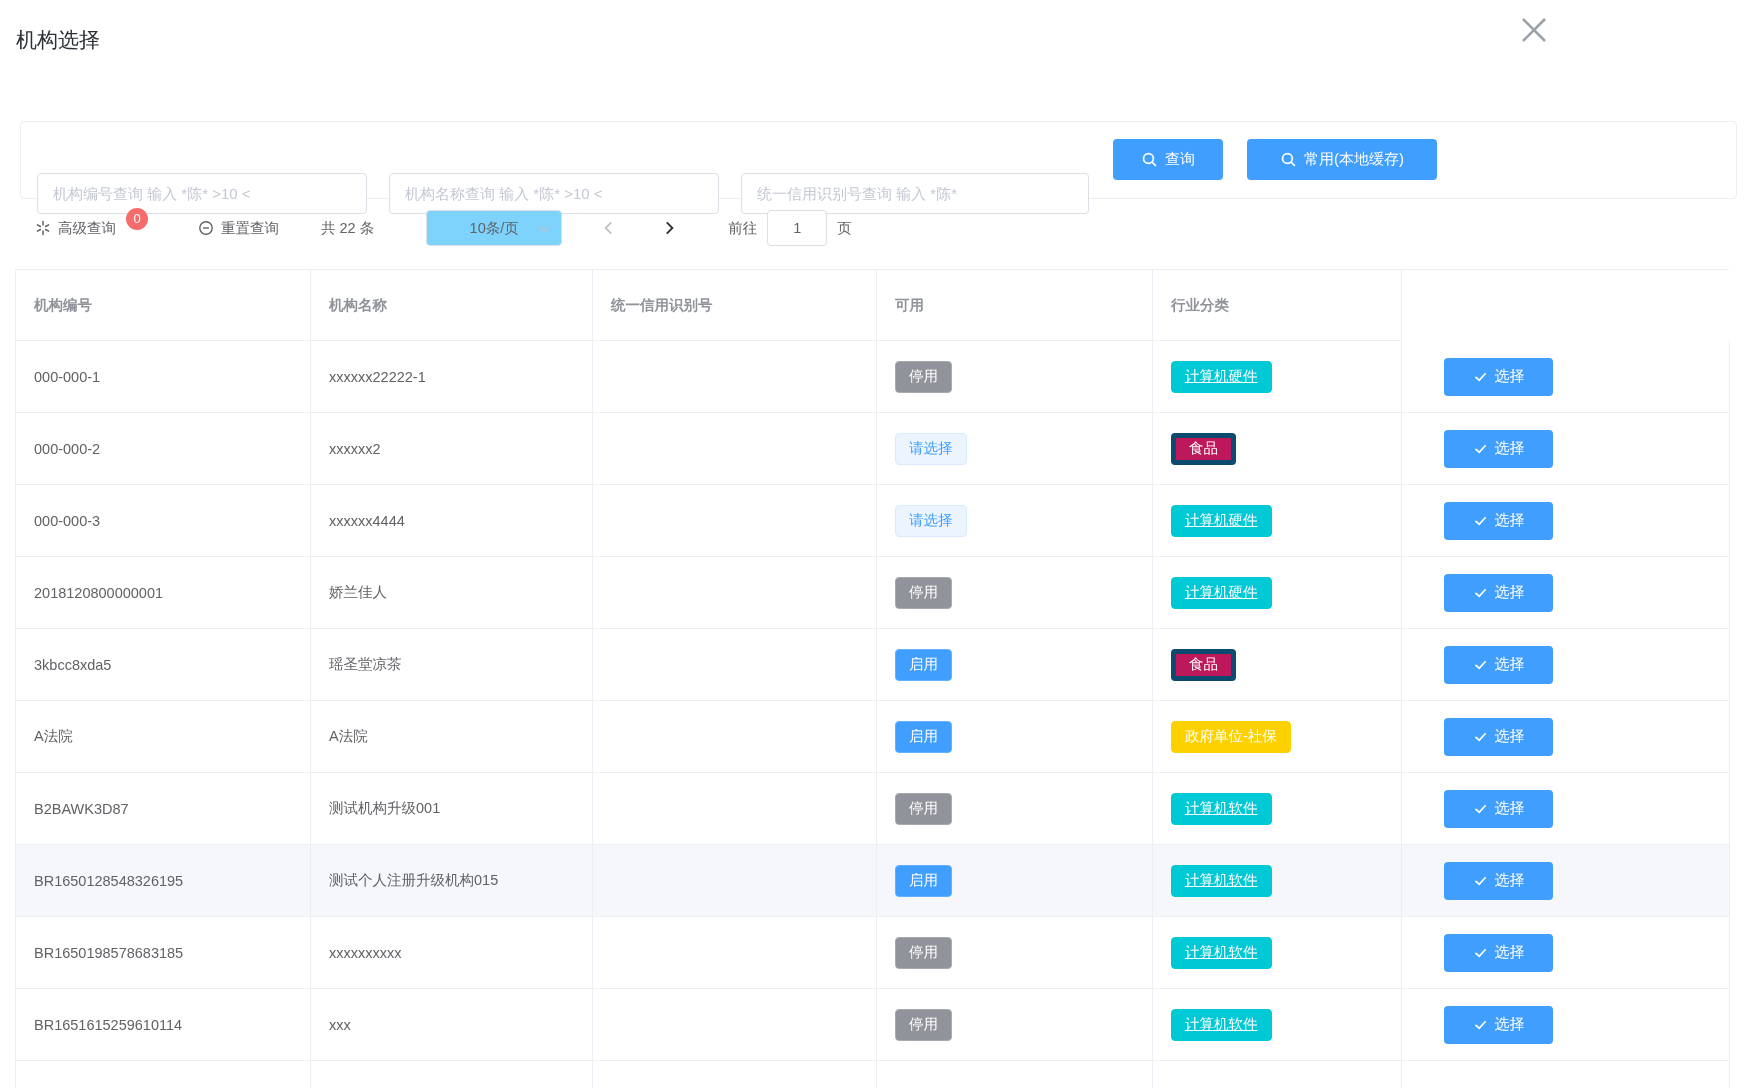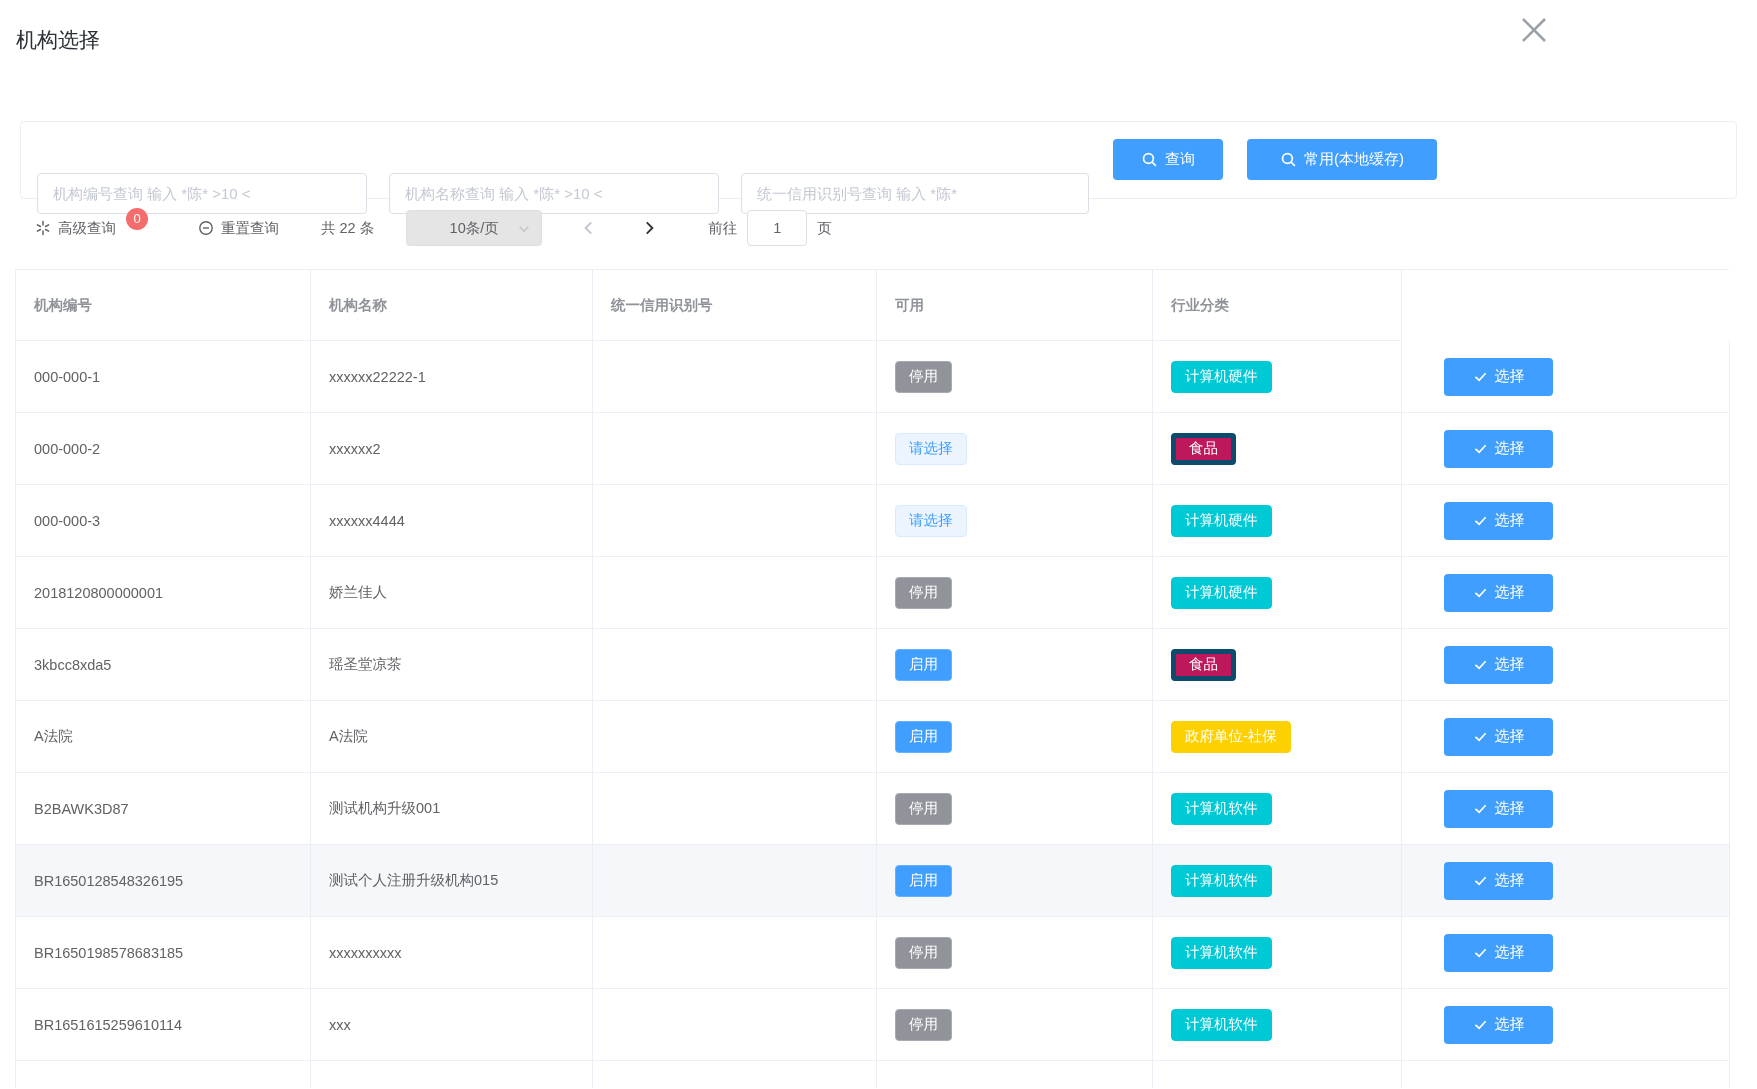--- a/index.html
+++ b/index.html
@@ -29,23 +29,23 @@
   .btn-common { position:absolute; left:1226px; top:17px; width:190px; height:41px; }
 
   
   .toolbar { position:absolute; left:35px; top:206px; height:44px; display:flex; align-items:center;
     font-size:14.5px; color:#606266; }
   .tb-group { display:flex; align-items:center; gap:7px; cursor:pointer; }
   .badge { display:inline-block; min-width:22px; height:22px; line-height:22px; border-radius:11px;
     background:#f56c6c; color:#fff; font-size:13px; text-align:center; padding:0 5px;
     transform:translateY(-9px); margin-left:3px; }
   .tb-total { margin-left:42px; color:#606266; }
-  .pagesize-select { margin-left:32px; position:relative; width:136px; height:36px;
+  .pagesize-select { margin-left:52px; position:relative; width:136px; height:36px;
     border:1px solid #dcdfe6; border-radius:4px; display:flex; align-items:center;
-    justify-content:center; cursor:pointer; color:#606266; background:#e5e5e5; }
+    justify-content:center; cursor:pointer; color:#606266; background:#7dd3fc; }
   .pagesize-select svg { position:absolute; right:10px; top:11px; }
   .page-arrow { background:none; border:none; cursor:pointer; display:flex; align-items:center; }
   .arrow-prev { margin-left:38px; }
   .arrow-next { margin-left:42px; }
   .goto-label { margin-left:50px; }
   .goto-input { width:60px; height:36px; margin:0 10px; border:1px solid #dcdfe6; border-radius:4px;
     text-align:center; font-size:14.5px; color:#606266; outline:none;
     font-family:"Liberation Sans","DejaVu Sans",sans-serif; }
   .reset-group { margin-left:50px; }
 
@@ -66,21 +66,21 @@
   .btn-config { width:108px; height:40px; background:#fff; border:1px solid #dcdfe6; border-radius:4px;
     color:#5f6368; font-size:15px; display:inline-flex; align-items:center; justify-content:center;
     gap:7px; cursor:pointer; font-family:"Liberation Sans","DejaVu Sans",sans-serif; }
   .btn-select { width:109px; height:38px; font-size:15px; }
 
   .tag { display:inline-flex; align-items:center; height:32px; padding:0 13px; border-radius:4px;
     font-size:14.5px; white-space:nowrap; }
   .tag-disabled { background:#909399; border:1px solid #a8abb2; color:#fff; }
   .tag-enabled  { background:#409eff; border:1px solid #66b1ff; color:#fff; }
   .tag-choose   { background:#ecf5ff; border:1px solid #d9ecff; color:#409eff; cursor:pointer; }
-  .tag-teal     { background:#00c9d6; border:1px solid #00c9d6; color:#fff; }
+  .tag-teal     { background:#00c9d6; border:1px solid #00c9d6; color:#fff;text-decoration:underline; }
   .tag-orange   { background:#be185d; border:5px solid #0c4a6e; color:#fff; }
   .tag-yellow   { background:#fdd000; border:1px solid #fdd000; color:#fff; }
 </style>
 </head>
 <body>
 
 <div class="stage">
 
   <div class="modal-title">机构选择</div>
 

